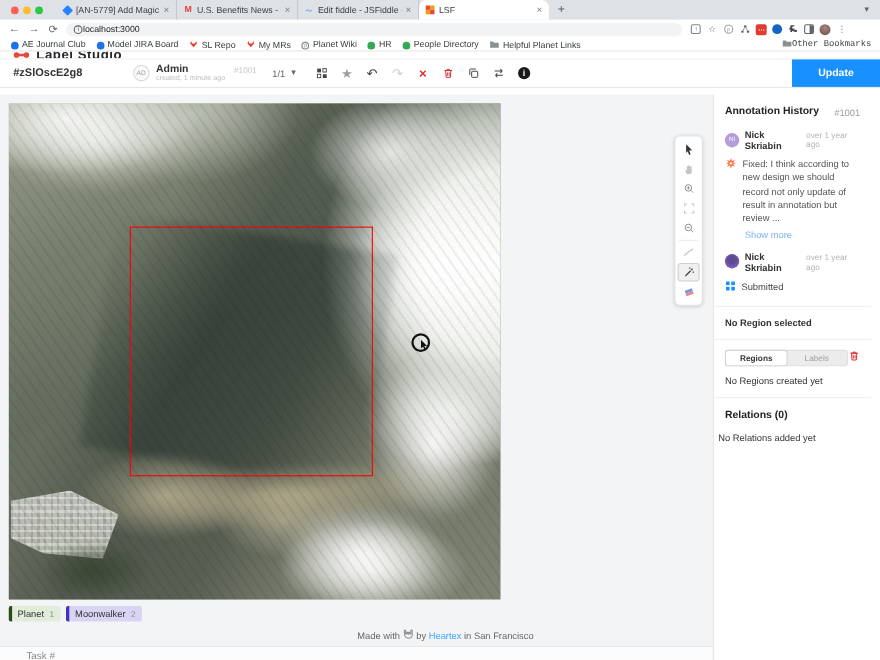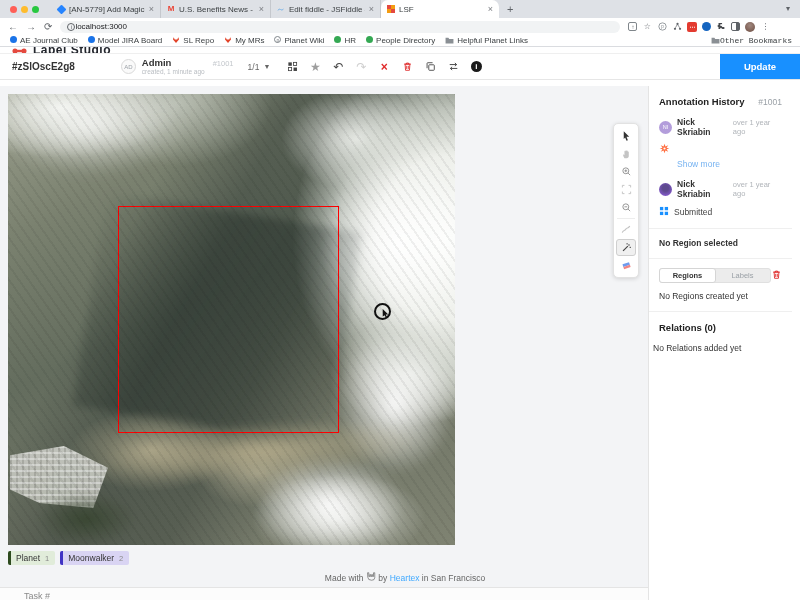--- a/index.html
+++ b/index.html
@@ -31,21 +31,21 @@
   .urlicons { display:flex; align-items:center; gap:5px; margin-left:8px; }
   .uic { width:10px; height:10px; display:inline-flex; align-items:center; justify-content:center; font-size:8px; color:#5f6368; }
   .uic.box { border:1px solid #80868b; border-radius:2px; width:9px; height:9px; font-size:6px; }
   .uic.redsq { background:#e33b30; border-radius:2px; color:#fff; font-size:6px; font-weight:bold; }
   .uic.bluec { background:#1565c0; border-radius:50%; width:9px; height:9px; }
   .uic.panel { border:1px solid #5f6368; border-radius:2px; width:9px; height:9px; position:relative; }
   .uic.panel::after{content:"";position:absolute;right:0;top:0;bottom:0;width:3px;background:#5f6368;}
   .uic.avatar { background:radial-gradient(circle at 50% 35%, #a1887f, #6d4c41); border-radius:50%; width:10px; height:10px; }
 
   .bmrow { position:absolute; left:0; top:35px; width:800px; height:12px; background:#fff; border-bottom:1px solid #dadce0; display:flex; align-items:center; font-size:8px; color:#3c4043; }
-  .bm { display:flex; align-items:flex-start; gap:3px; margin-left:10px; white-space:nowrap; }
+  .bm { display:flex; align-items:flex-end; gap:3px; margin-left:10px; white-space:nowrap; }
   .dot { width:7px; height:7px; border-radius:50%; display:inline-block; }
   .dot.blue{background:#1a73e8}.dot.green{background:#34a853}
   .ring { width:7px; height:7px; border-radius:50%; border:1px solid #80868b; font-size:5px; color:#80868b; display:inline-flex; align-items:center; justify-content:center; }
   .bm-right { margin-left:auto; margin-right:8px; display:flex; align-items:center; gap:0;font-family:Liberation Mono, monospace; }
 
   
   .app { position:absolute; left:0; top:47px; width:800px; height:553px; background:#fff; }
   .sliver { position:relative; height:10px; overflow:hidden; background:#fff; }
   .sliver-inner { display:flex; align-items:center; gap:6px; margin-top:-6px; padding-left:12px; }
   .ls-logo-red { flex:0 0 auto; }
@@ -473,20 +473,21 @@
         <span class="ename">Nick Skriabin</span>
         <span class="etime">over 1 year ago</span>
       </div>
       <div class="comment-row">
         <span>
           <svg width="11" height="11" viewBox="0 0 16 16" fill="#ff7043">
               <path d="M8 1 L9.4 5 L13.4 3.4 L11 7 L15 8 L11 9 L13.4 12.6 L9.4 11 L8 15 L6.6 11 L2.6 12.6 L5 9 L1 8 L5 7 L2.6 3.4 L6.6 5 Z"></path>
               <circle cx="8" cy="8" r="1.6" fill="#fff"></circle>
             </svg>
         </span>
+        <span class="comment-txt">Fixed: I think according to new design we should record not only update of result in annotation but review ...</span>
       </div>
       <div class="showmore">Show more</div>
 
       <div class="entry-head">
         <span class="av14 av-photo"></span>
         <span class="ename">Nick Skriabin</span>
         <span class="etime">over 1 year ago</span>
       </div>
       <div class="status-row">
         <span>

